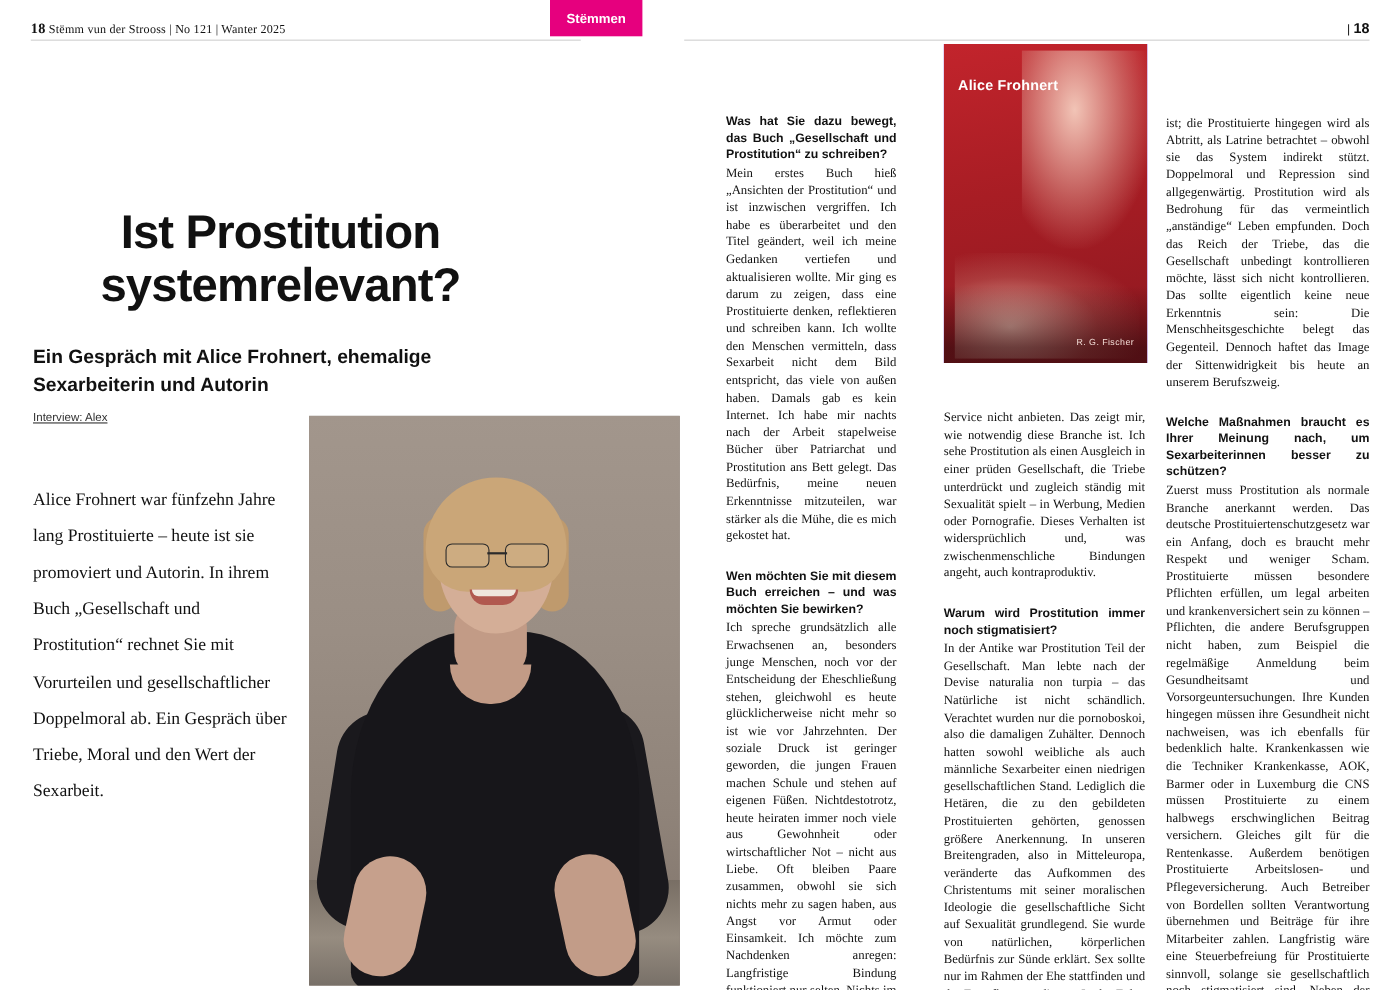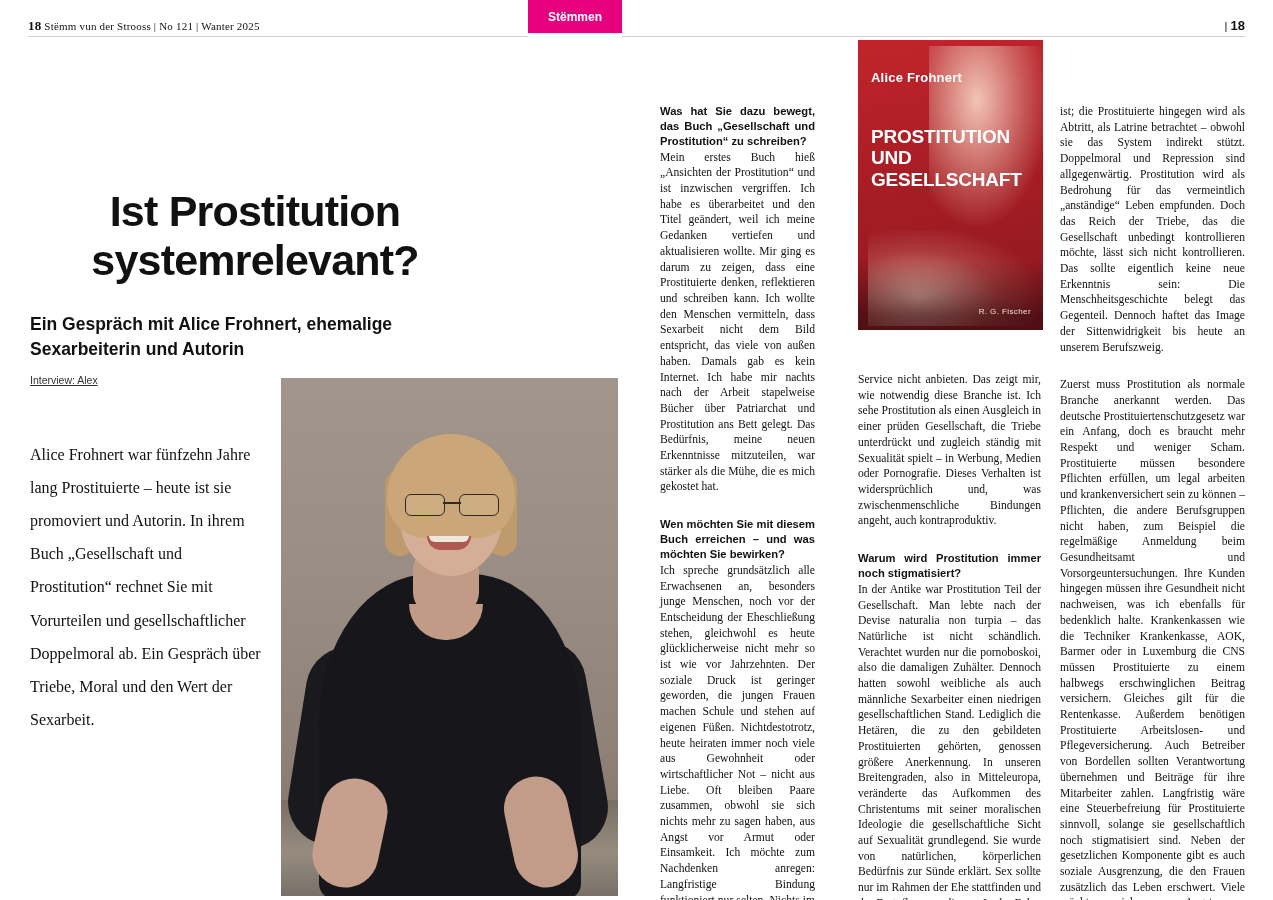--- a/index.html
+++ b/index.html
@@ -45,23 +45,23 @@
     font-size: 11px;
     color: #111;
     white-space: nowrap;
   }
   .folio-right .pagenum {
     font-weight: bold;
     font-size: 13px;
   }
   .section-tab {
     position: absolute;
-    left: 528px;
+    left: 500px;
     top: 0;
-    width: 94px;
+    width: 84px;
     height: 33px;
     background: #e6007e;
     color: #ffffff;
     font-family: "Liberation Sans", sans-serif;
     font-size: 12px;
     font-weight: bold;
     display: flex;
     align-items: center;
     justify-content: center;
   }
@@ -440,21 +440,20 @@
   <div class="mouth"></div>
   <div class="teeth"></div>
 </div>
 
 <div class="bookcover">
   <div class="bg"></div>
   <div class="figure"></div>
   <div class="legs"></div>
   <div class="dark"></div>
   <div class="author">Alice Frohnert</div>
-  <div class="btitle">PROSTITUTION UND GESELLSCHAFT</div>
   <div class="publisher">R. G. Fischer</div>
 </div>
 
 <div class="col" id="col1">
   <p>
       <span class="qh">Was hat Sie dazu bewegt, das Buch „Gesellschaft und Prostitution“ zu schreiben?</span>
     </p>
   <p>Mein erstes Buch hieß „Ansichten der Prostitution“ und ist inzwischen vergriffen. Ich habe es überarbeitet und den Titel geändert, weil ich meine Gedanken vertiefen und aktualisieren wollte. Mir ging es darum zu zeigen, dass eine Prostituierte denken, reflektieren und schreiben kann. Ich wollte den Menschen vermitteln, dass Sexarbeit nicht dem Bild entspricht, das viele von außen haben. Damals gab es kein Internet. Ich habe mir nachts nach der Arbeit stapelweise Bücher über Patriarchat und Prostitution ans Bett gelegt. Das Bedürfnis, meine neuen Erkenntnisse mitzuteilen, war stärker als die Mühe, die es mich gekostet hat.</p>
   <span class="spacer"></span>
   <p>
@@ -469,14 +468,17 @@
   <span class="spacer"></span>
   <p>
       <span class="qh">Warum wird Prostitution immer noch stigmatisiert?</span>
     </p>
   <p>In der Antike war Prostitution Teil der Gesellschaft. Man lebte nach der Devise naturalia non turpia – das Natürliche ist nicht schändlich. Verachtet wurden nur die pornoboskoi, also die damaligen Zuhälter. Dennoch hatten sowohl weibliche als auch männliche Sexarbeiter einen niedrigen gesellschaftlichen Stand. Lediglich die Hetären, die zu den gebildeten Prostituierten gehörten, genossen größere Anerkennung. In unseren Breitengraden, also in Mitteleuropa, veränderte das Aufkommen des Christentums mit seiner moralischen Ideologie die gesellschaftliche Sicht auf Sexualität grundlegend. Sie wurde von natürlichen, körperlichen Bedürfnis zur Sünde erklärt. Sex sollte nur im Rahmen der Ehe stattfinden und der Fortpflanzung dienen. In der Folge verschärfte sich die Duldungshaltung gegenüber der Prostitution, die bis heute anhält. Die Ehefrau gilt als ehrbar, deren Hand man küsst, selbst wenn sie heimlich mit dem Nachbarn intim</p>
 </div>
 
 <div class="col" id="col3">
   <p>ist; die Prostituierte hingegen wird als Abtritt, als Latrine betrachtet – obwohl sie das System indirekt stützt. Doppelmoral und Repression sind allgegenwärtig. Prostitution wird als Bedrohung für das vermeintlich „anständige“ Leben empfunden. Doch das Reich der Triebe, das die Gesellschaft unbedingt kontrollieren möchte, lässt sich nicht kontrollieren. Das sollte eigentlich keine neue Erkenntnis sein: Die Menschheitsgeschichte belegt das Gegenteil. Dennoch haftet das Image der Sittenwidrigkeit bis heute an unserem Berufszweig.</p>
   <span class="spacer"></span>
+  <p>
+      <span class="qh">Welche Maßnahmen braucht es Ihrer Meinung nach, um Sexarbeiterinnen besser zu schützen?</span>
+    </p>
   <p>Zuerst muss Prostitution als normale Branche anerkannt werden. Das deutsche Prostituiertenschutzgesetz war ein Anfang, doch es braucht mehr Respekt und weniger Scham. Prostituierte müssen besondere Pflichten erfüllen, um legal arbeiten und krankenversichert sein zu können – Pflichten, die andere Berufsgruppen nicht haben, zum Beispiel die regelmäßige Anmeldung beim Gesundheitsamt und Vorsorgeuntersuchungen. Ihre Kunden hingegen müssen ihre Gesundheit nicht nachweisen, was ich ebenfalls für bedenklich halte. Krankenkassen wie die Techniker Krankenkasse, AOK, Barmer oder in Luxemburg die CNS müssen Prostituierte zu einem halbwegs erschwinglichen Beitrag versichern. Gleiches gilt für die Rentenkasse. Außerdem benötigen Prostituierte Arbeitslosen- und Pflegeversicherung. Auch Betreiber von Bordellen sollten Verantwortung übernehmen und Beiträge für ihre Mitarbeiter zahlen. Langfristig wäre eine Steuerbefreiung für Prostituierte sinnvoll, solange sie gesellschaftlich noch stigmatisiert sind. Neben der gesetzlichen Komponente gibt es auch soziale Ausgrenzung, die den Frauen zusätzlich das Leben erschwert. Viele möchten sich aus Angst vor Verachtung, Beschimpfungen oder familiärer Ablehnung nicht outen und lassen sich oft gar nicht erst offiziell registrieren. Das ist ein Problem, denn nur durch eine Integration in den regulären Arbeitsmarkt lässt sich illegale</p>
 </div>
 
 </body></html>

